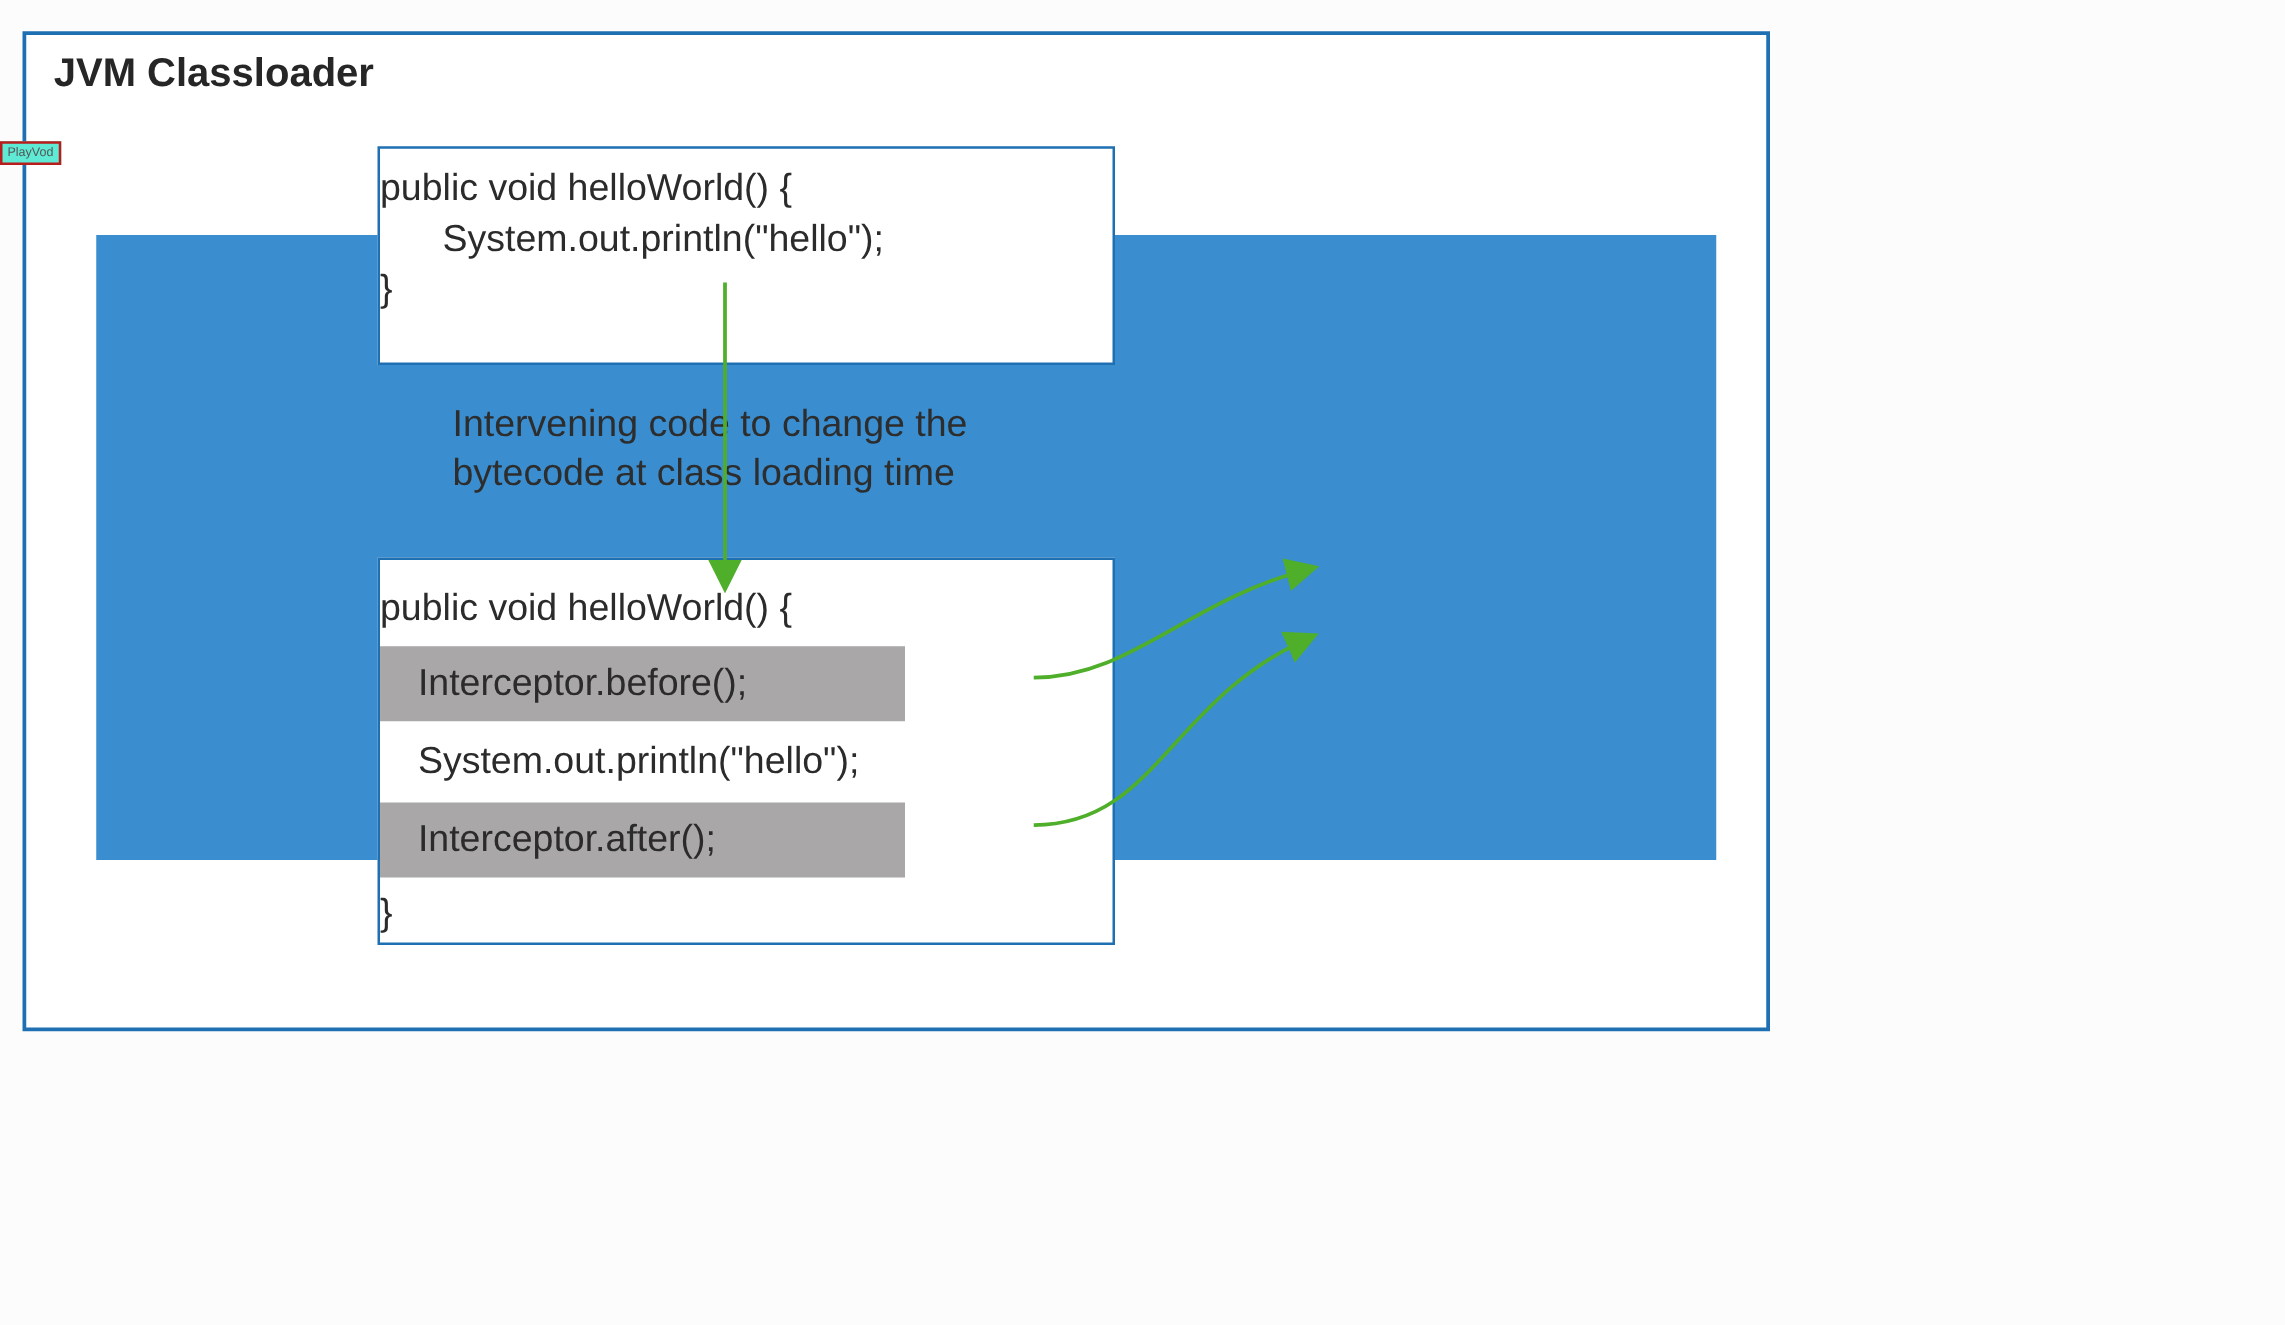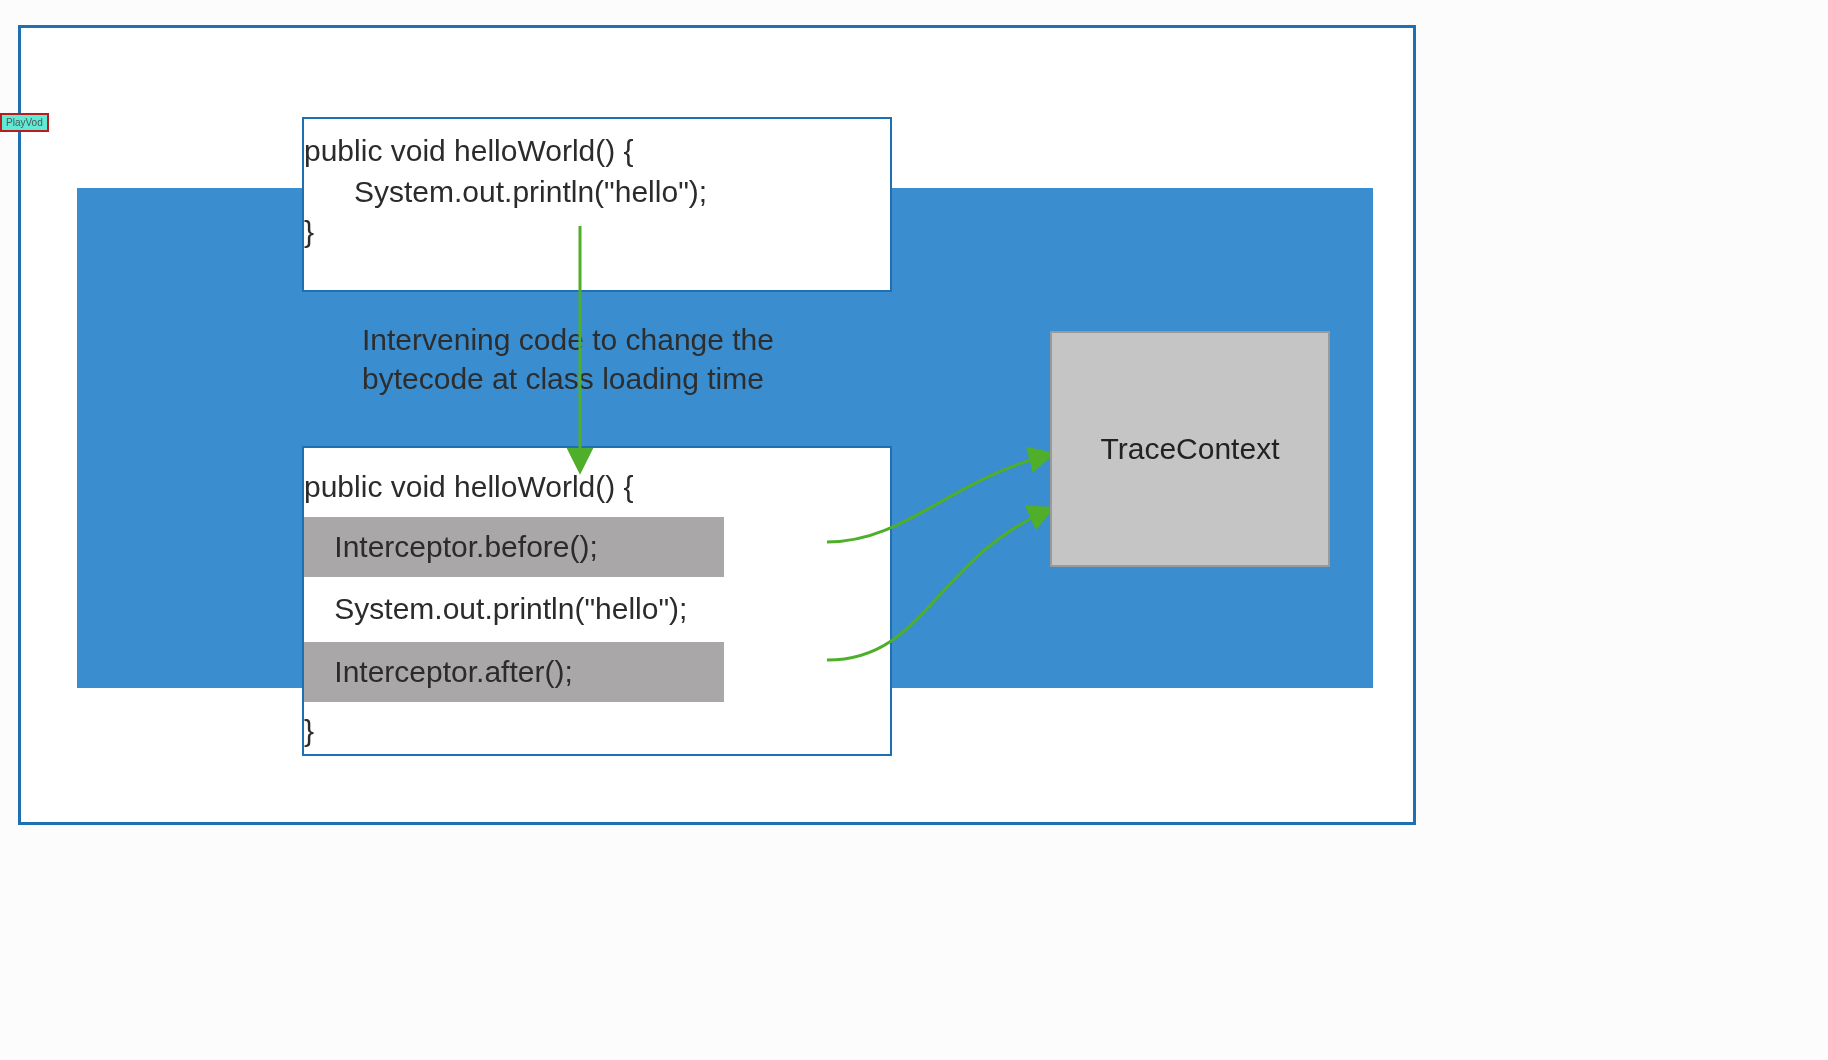--- a/index.html
+++ b/index.html
@@ -104,42 +104,40 @@
     svg.overlay { position: absolute; left: 0; top: 0; width: 1828px; height: 1060px; pointer-events: none; z-index: 1; }
     .arrow-line { stroke: #4fae2a; stroke-width: 3; fill: none; }
     .arrow-head { fill: #4fae2a; }
   </style>
 </head>
 <body>
 
 <div class="stage">
 
   <div class="outer-border"></div>
+  <div class="outer-title">JVM Classloader</div>
 
   <div class="agent-panel"></div>
 
   <div class="code-box top-code">
     <div class="line">public void helloWorld() {</div>
     <div class="line">      System.out.println("hello");</div>
     <div class="line">}</div>
   </div>
 
   <div class="intervening-text">Intervening code to change the bytecode at class loading time</div>
 
   <div class="code-box bottom-code">
     <div class="line">public void helloWorld() {</div>
     <div class="grey-band"> Interceptor.before();</div>
     <div class="grey-out-band"> System.out.println("hello");</div>
     <div class="grey-band"> Interceptor.after();</div>
     <div class="line">}</div>
   </div>
 
-  <div class="tracecontext-box">
-    <span>TraceContext</span>
-  </div>
 
   <div class="playvod-tag">PlayVod</div>
 
   <svg class="overlay">
     <defs>
       <marker id="arrowGreen" viewBox="0 0 14 14" refX="10" refY="7" markerWidth="9" markerHeight="9" orient="auto">
         <path d="M0,0 L14,7 L0,14 z" class="arrow-head"></path>
       </marker>
     </defs>
 

